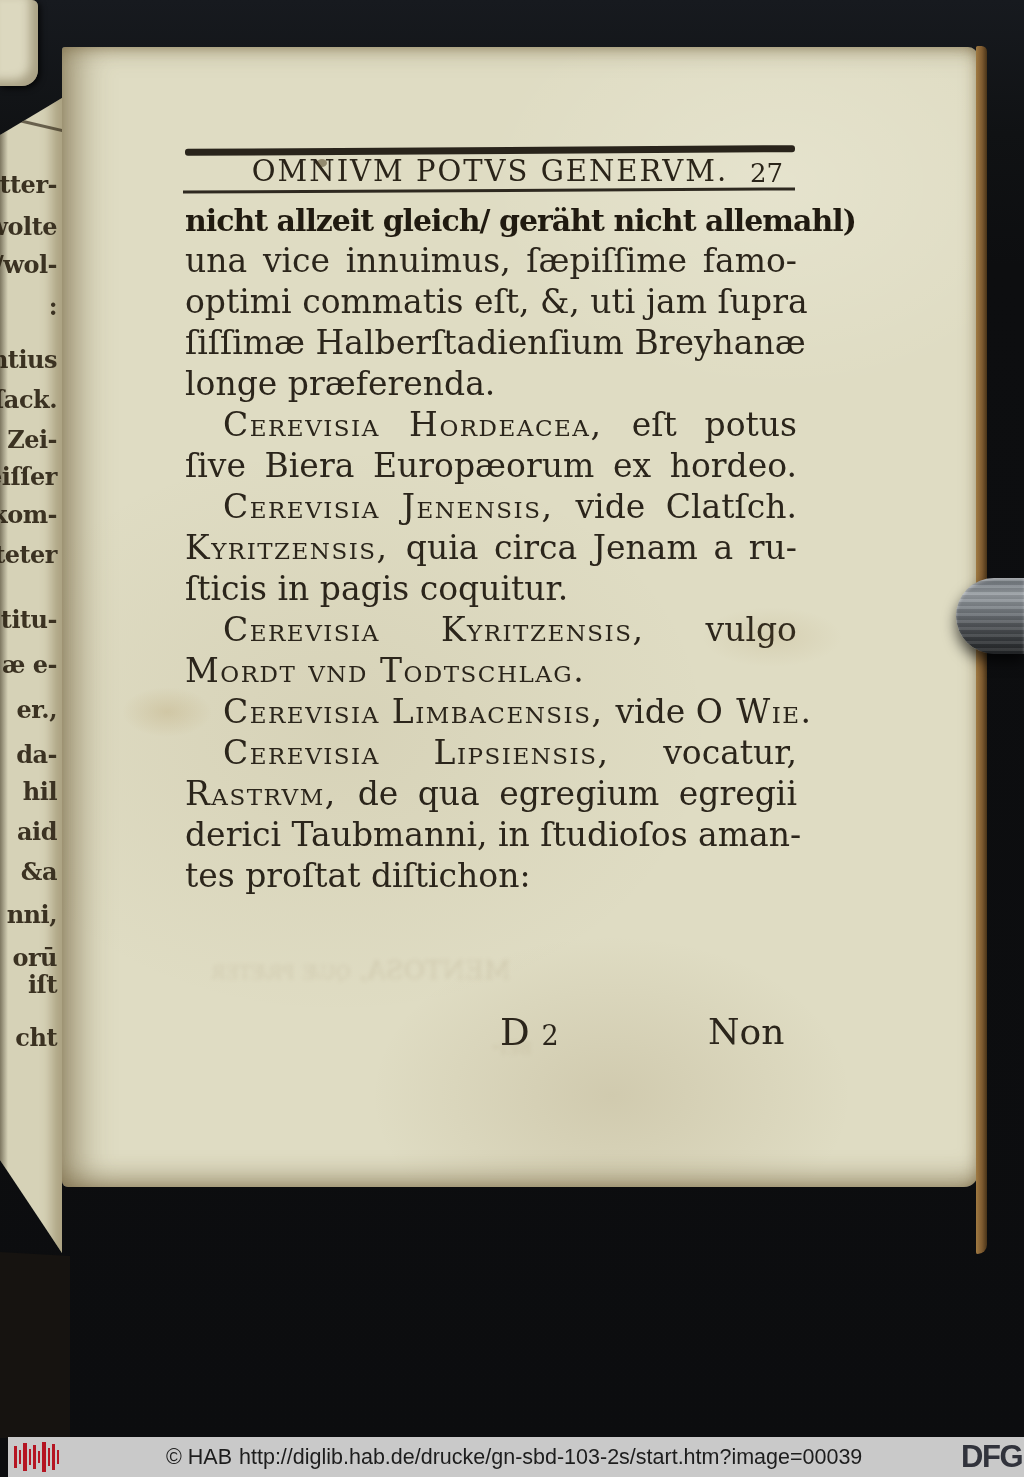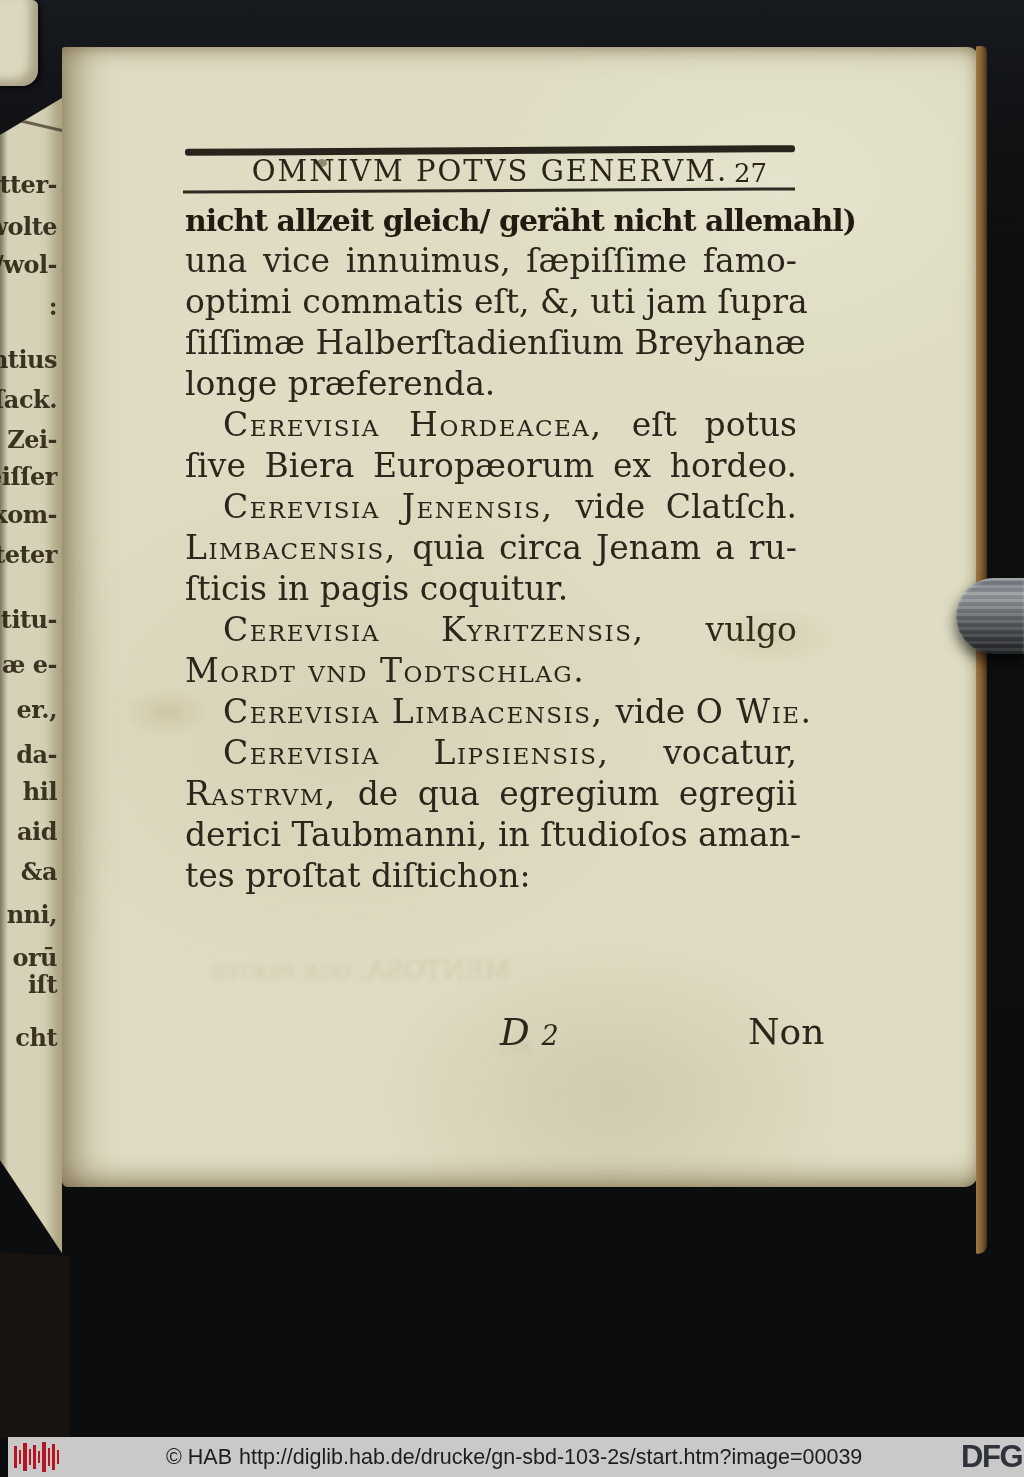--- a/index.html
+++ b/index.html
@@ -37,34 +37,34 @@
   .page-edge-right{position:absolute;left:976px;top:46px;width:11px;height:1208px;
         background:linear-gradient(90deg,#a07a42,#7d5a30 55%,#4a3418);
         border-radius:2px 6px 10px 2px;}
   
   .rule-thick{position:absolute;left:123px;top:100px;width:610px;height:7px;background:#29241b;
         border-radius:3px;transform:rotate(-.35deg);}
   .rule-thin{position:absolute;left:121px;top:142px;width:612px;height:3px;background:#2e2920;
         transform:rotate(-.3deg);}
   .running-head{position:absolute;left:123px;top:107px;width:610px;height:34px;line-height:34px;
         text-align:center;font-size:29px;letter-spacing:2px;color:#2a2419;}
-  .page-num{position:absolute;right:28px;top:2px;font-size:26px;letter-spacing:0;}
+  .page-num{position:absolute;right:12px;top:2px;font-size:26px;letter-spacing:0;}
   
   .text-block{position:absolute;left:123px;top:152px;width:612px;color:var(--ink);}
   .line{font-size:33px;line-height:41px;height:41px;white-space:nowrap;
         text-align:justify;text-align-last:justify;overflow:visible;}
   .line.short{text-align-last:left;}
   .line.ind{text-indent:38px;}
   .rm{}
   .sc{font-variant:small-caps;letter-spacing:1.5px;}
   .fr{font-weight:700;font-size:30px;letter-spacing:-1px;color:#201a10;}
   .catchword-line{position:absolute;left:123px;top:964px;width:612px;height:44px;color:var(--ink);}
-  .sig{position:absolute;left:315px;font-size:37px;font-weight:400;font-style:italic;}
+  .sig{position:absolute;left:315px;font-size:37px;font-weight:400;}
   .sig .num{font-size:27px;}
-  .cw{position:absolute;left:523px;font-size:36px;margin-left:40px;}
+  .cw{position:absolute;left:523px;font-size:36px;}
   
   .ghost{position:absolute;transform:scaleX(-1);filter:blur(2px);opacity:.15;color:#8a7550;
          font-size:26px;font-variant:small-caps;white-space:nowrap;}
   .stain{position:absolute;border-radius:50%;pointer-events:none;}
   
   .clip{position:absolute;left:956px;top:578px;width:68px;height:76px;
         border-radius:40px 0 0 40px;
         background:linear-gradient(180deg,#6f757b 0%,#9aa0a5 22%,#7c8287 40%,#54585c 62%,#333639 85%,#232527 100%);
         box-shadow:0 8px 14px rgba(0,0,0,.65), inset 0 2px 3px rgba(255,255,255,.35);}
   .clip::after{content:"";position:absolute;inset:0;border-radius:inherit;
@@ -121,21 +121,21 @@
 
     <div class="text-block" id="text-block">
         <div class="line"><span class="fr">nicht allzeit gleich/ geräht nicht allemahl)</span></div>
         <div class="line"><span class="rm">una vice innuimus, ſæpiſſime famo-</span></div>
         <div class="line"><span class="rm">optimi commatis eſt, &amp;, uti jam ſupra</span></div>
         <div class="line"><span class="rm">ſiſſimæ Halberſtadienſium Breyhanæ</span></div>
         <div class="line short"><span class="rm">longe præferenda.</span></div>
         <div class="line ind"><span class="sc">Cerevisia Hordeacea, </span><span class="rm">eſt potus</span></div>
         <div class="line"><span class="rm">ſive Biera Europæorum ex hordeo.</span></div>
         <div class="line ind"><span class="sc">Cerevisia Jenensis, </span><span class="rm">vide Clatſch.</span></div>
-        <div class="line"><span class="sc">Limbacensis, </span><span class="rm">quia circa Jenam a ru-</span></div>
+        <div class="line"><span class="sc">Kyritzensis, </span><span class="rm">quia circa Jenam a ru-</span></div>
         <div class="line short"><span class="rm">ſticis in pagis coquitur.</span></div>
         <div class="line ind"><span class="sc">Cerevisia Kyritzensis, </span><span class="rm">vulgo</span></div>
         <div class="line short"><span class="sc">Mordt vnd Todtschlag.</span></div>
         <div class="line ind"><span class="sc">Cerevisia Limbacensis, </span><span class="rm">vide </span><span class="sc">O Wie.</span></div>
         <div class="line ind"><span class="sc">Cerevisia Lipsiensis, </span><span class="rm">vocatur,</span></div>
         <div class="line"><span class="sc">Rastrvm, </span><span class="rm">de qua egregium egregii</span></div>
         <div class="line"><span class="rm">derici Taubmanni, in ſtudioſos aman-</span></div>
         <div class="line short"><span class="rm">tes proſtat diſtichon:</span></div>
       </div>
 

